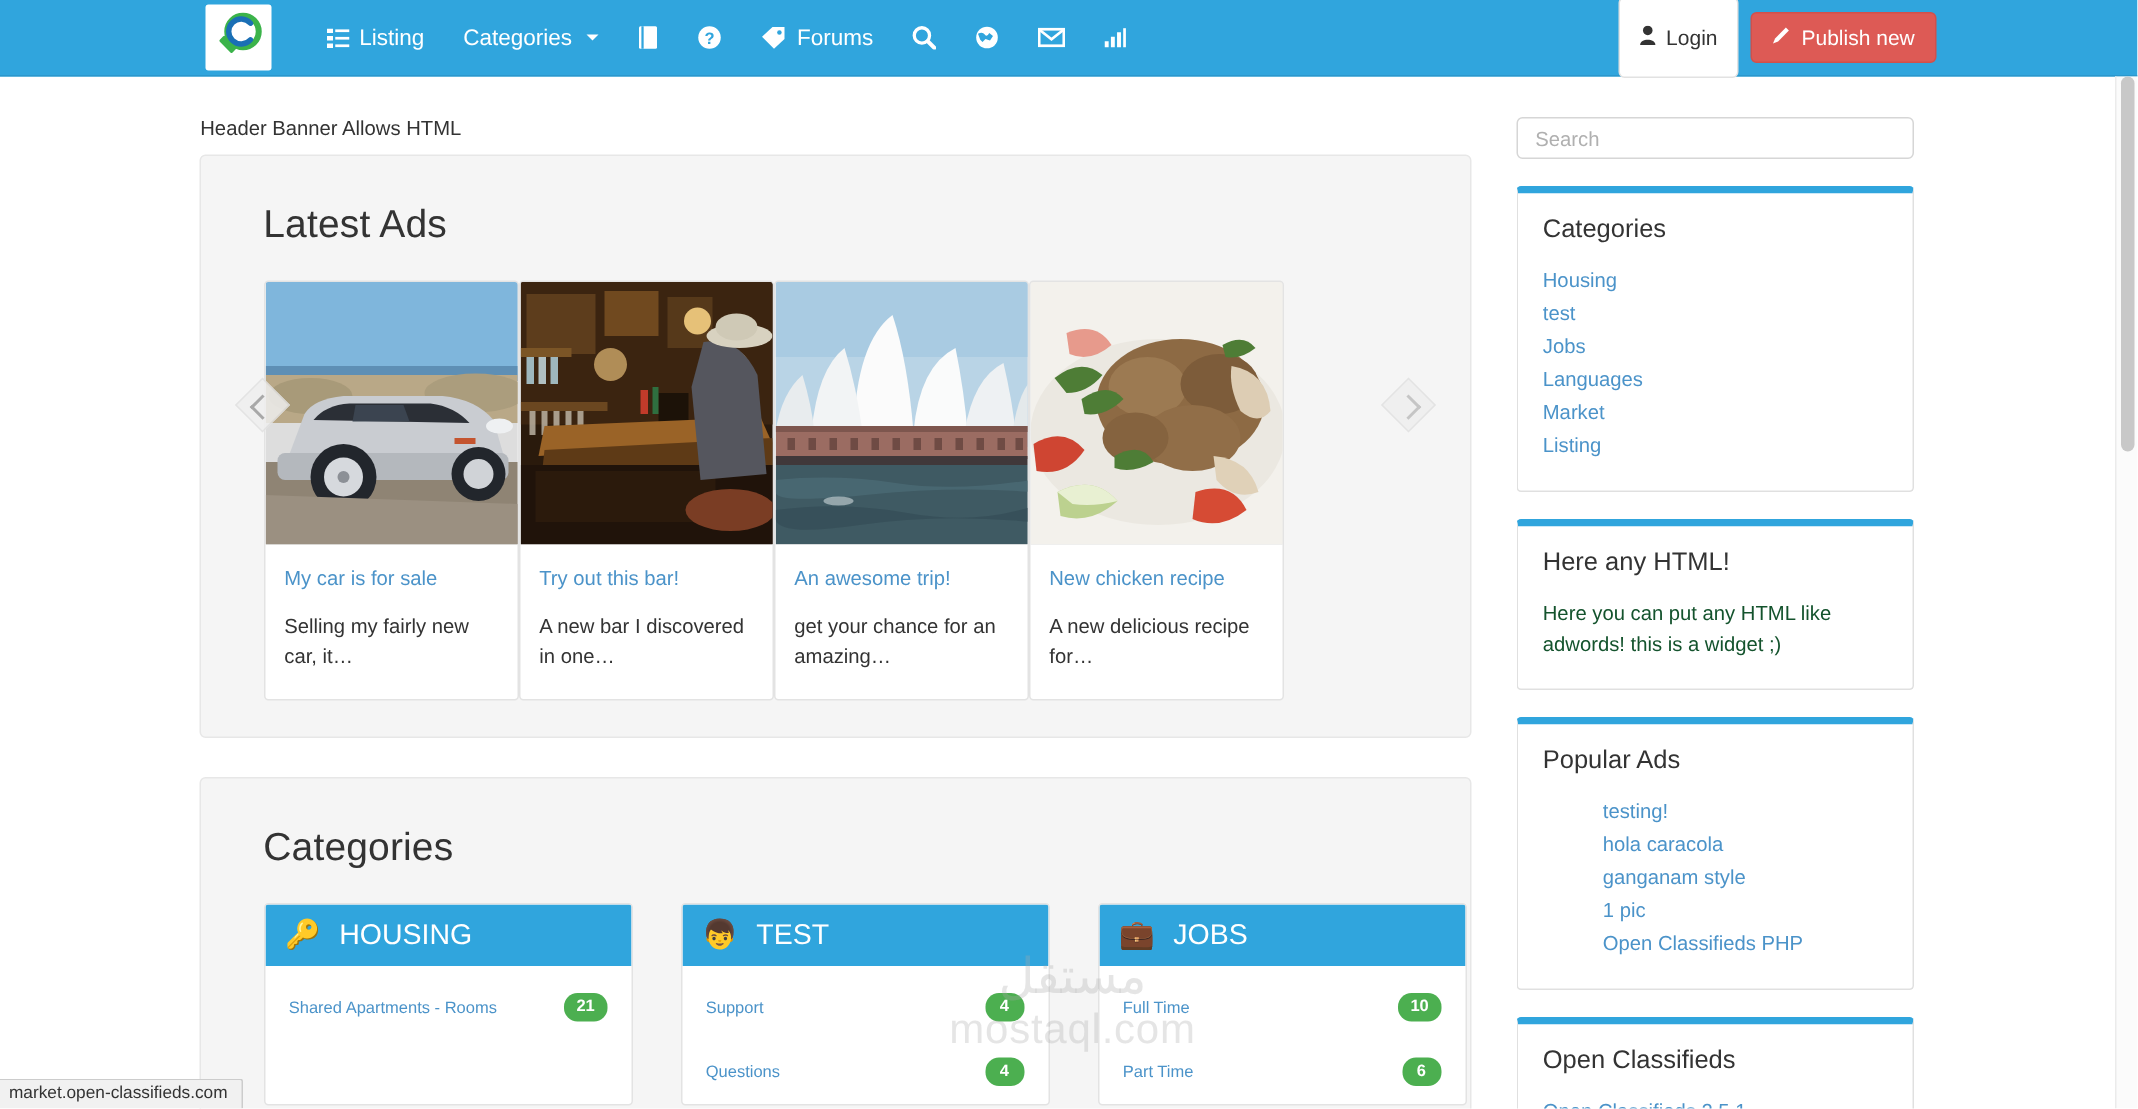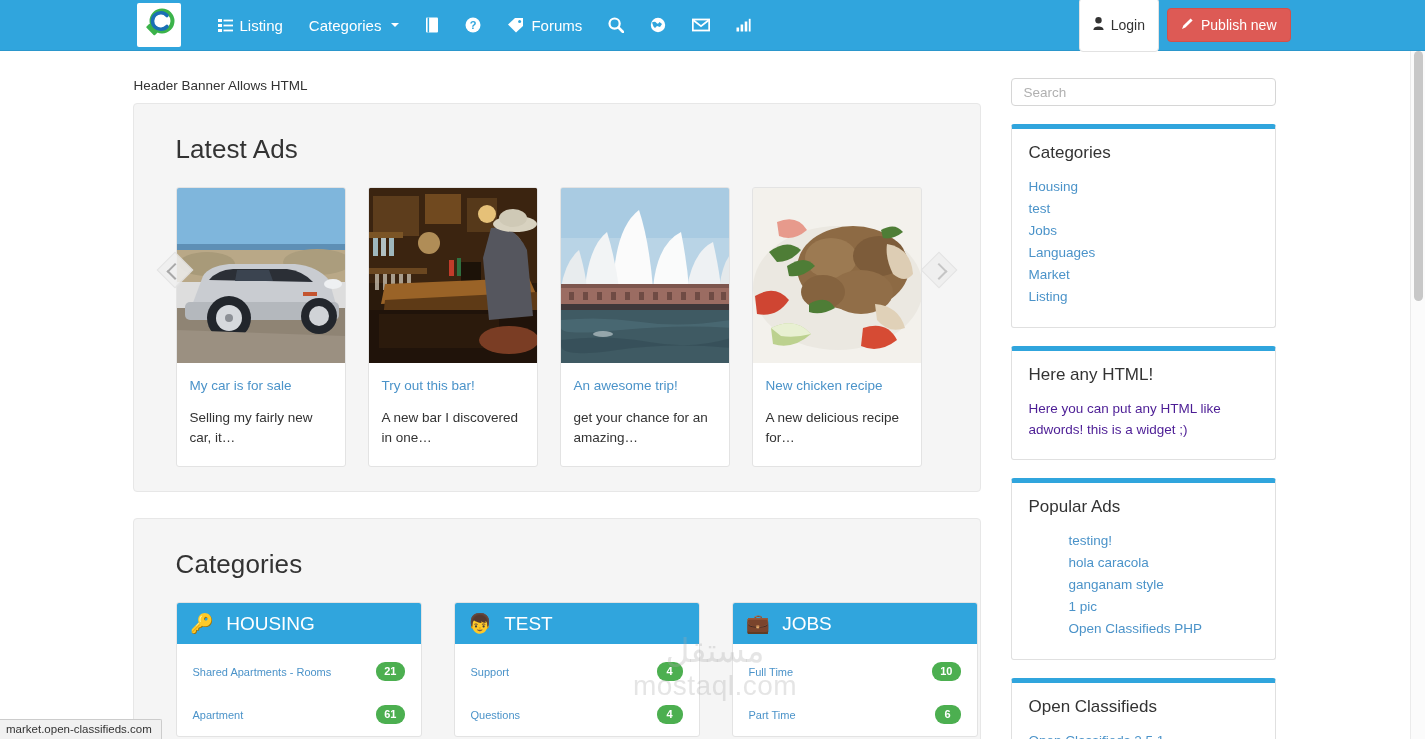--- a/index.html
+++ b/index.html
@@ -121,21 +121,20 @@
     font-weight: normal;
     color: #333333;
     margin: 8px 0 22px 20px;
     letter-spacing: .1px;
   }
 
   
   .carousel { position: relative; }
   .cards {
     display: flex;
-    gap: 22px;
     padding: 0 20px;
   }
   .card {
     background: #ffffff;
     border: 1px solid #e3e3e3;
     border-radius: 3px;
     width: 170px;
     flex: 0 0 170px;
     padding: 0;
     overflow: hidden;
@@ -271,21 +270,21 @@
   .widget li { margin-bottom: 2px; }
   .widget a {
     color: #4b93c9;
     font-size: 13.5px;
     text-decoration: none;
     line-height: 20px;
     cursor: pointer;
   }
   .widget p {
     font-size: 13.5px;
-    color: #4c1d95;
+    color: #14532d;
     line-height: 1.55;
     margin-top: 10px;
   }
   .widget ul.indented { padding-left: 40px; }
 
   
   .watermark {
     position: absolute;
     left: 560px;
     top: 633px;
@@ -619,24 +618,20 @@
         <div class="cat-box">
           <div class="cat-head">
             <span class="emoji">🔑</span>
             <span>HOUSING</span>
           </div>
           <div class="cat-list">
             <div class="cat-row">
               <a>Shared Apartments - Rooms</a>
               <span class="badge">21</span>
             </div>
-            <div class="cat-row">
-              <a>Apartment</a>
-              <span class="badge">61</span>
-            </div>
           </div>
         </div>
 
         <div class="cat-box">
           <div class="cat-head">
             <span class="emoji">👦</span>
             <span>TEST</span>
           </div>
           <div class="cat-list">
             <div class="cat-row">

